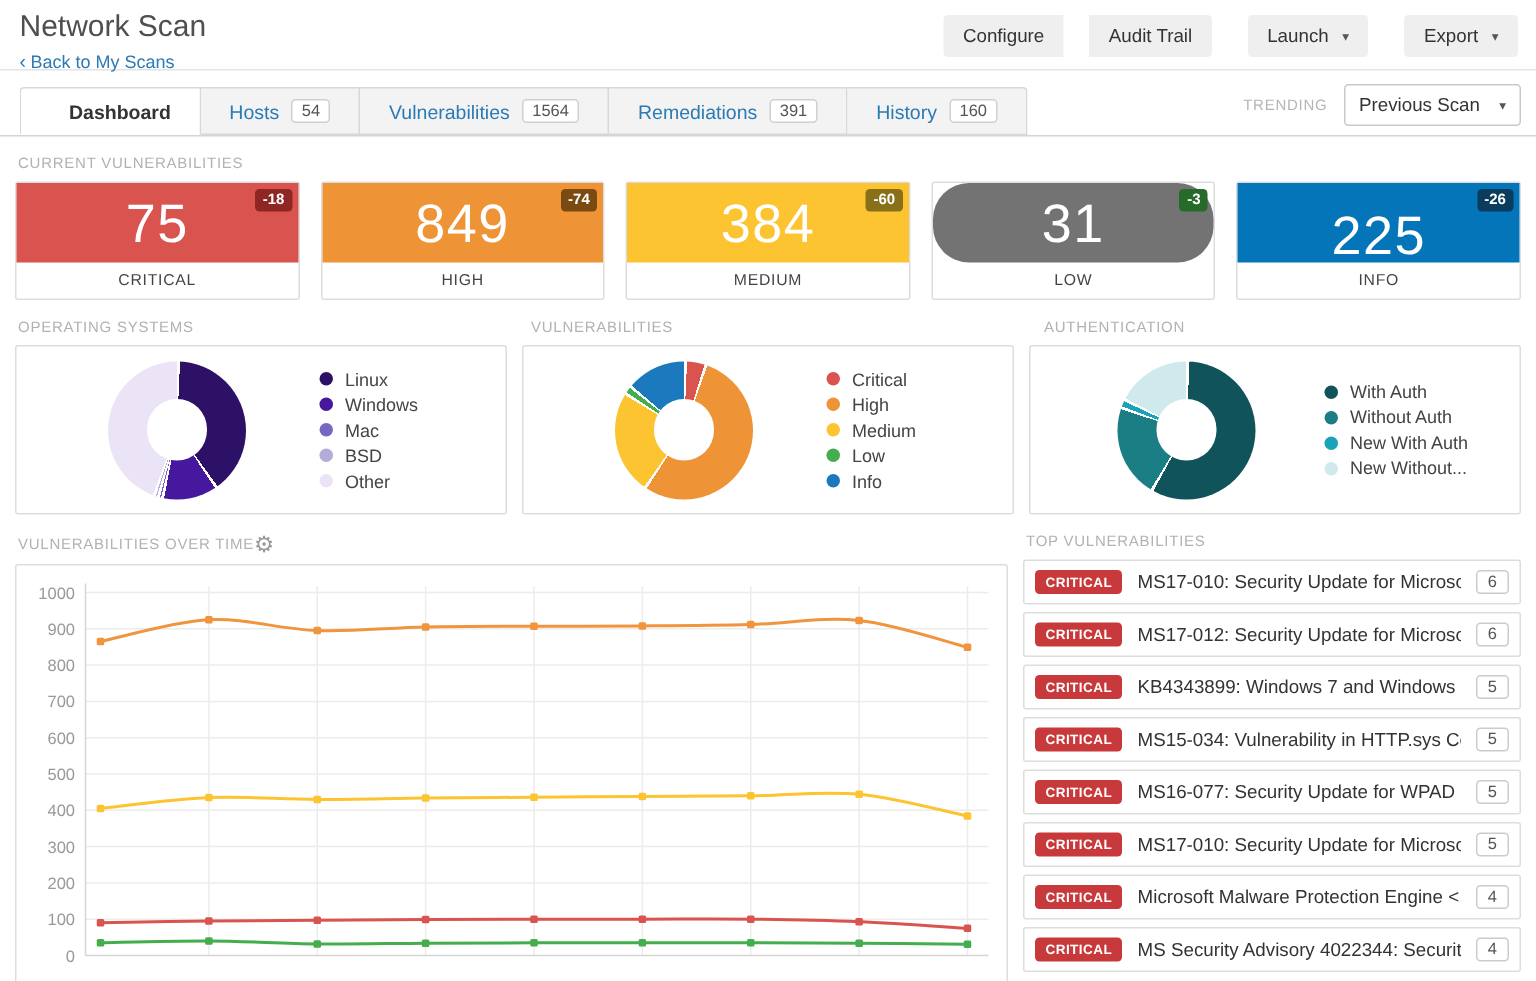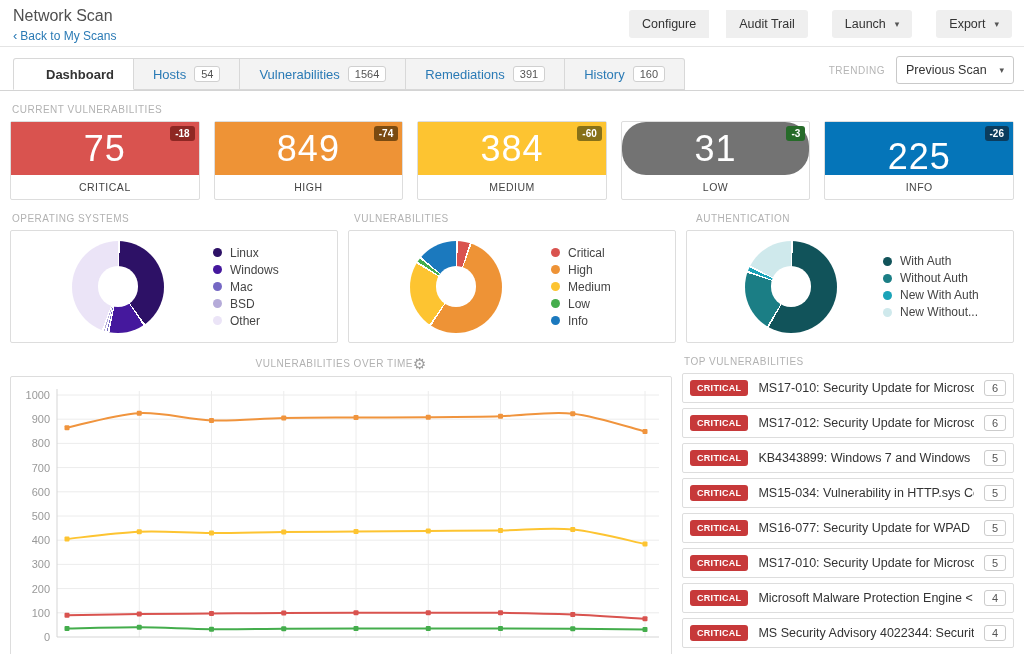--- a/index.html
+++ b/index.html
@@ -2,21 +2,21 @@
 <html><head>
 <meta charset="utf-8">
 <style>
   * { margin:0; padding:0; box-sizing:border-box; }
   html,body { width:1024px; height:654px; background:#fff; overflow:hidden;
     font-family:"Liberation Sans","DejaVu Sans",sans-serif; color:#333; }
 
   
   .header { display:flex; justify-content:space-between; align-items:flex-start;
     height:47px; padding:7px 12px 0 13px; border-bottom:1px solid #e4e4e4; }
-  .page-title { font-size:16px; font-weight:400; color:#4f4f4f; }
+  .page-title { font-size:20px; font-weight:400; color:#4f4f4f; }
   .back-link { font-size:12px; color:#2a7ab5; margin-top:3px; cursor:pointer; }
   .back-link .chev { margin-right:3px; font-size:13px; }
   .header-actions { display:flex; gap:8px; padding-top:3px; }
   .btn-group { display:flex; gap:1px; }
   .btn { background:#efefef; border:none; border-radius:3px; padding:7px 13px;
     font-size:12.5px; color:#333; cursor:pointer; font-family:inherit; display:flex; align-items:center; gap:9px;margin-left:16px; }
   .btn-group .btn:first-child { border-radius:3px 0 0 3px; }
   .btn-group .btn:last-child { border-radius:0 3px 3px 0; }
   .caret { font-size:9px; color:#555; }
 
@@ -60,21 +60,21 @@
   .donut { width:92px; height:92px; border-radius:50%; position:relative; cursor:pointer; }
   .donut::after { content:""; position:absolute; inset:28%; background:#fff; border-radius:50%; }
   .legend { width:112px; }
   .legend-item { display:flex; align-items:center; gap:8px; font-size:12px; color:#444; margin:3px 0; }
   .dot { width:9px; height:9px; border-radius:50%; flex:none; }
 
   
   .bottom { display:flex; gap:10px; align-items:flex-start; }
   .chart-col { width:662px; flex:none; }
   .list-col { flex:1; min-width:0; }
-  .chart-label-row { display:flex; justify-content:center; align-items:center; margin:13px 2px 5px 2px; }
+  .chart-label-row { display:flex; justify-content:flex-start; align-items:center; margin:13px 2px 5px 2px; }
   .gear-icon { color:#9a9a9a; font-size:15px; line-height:1; cursor:pointer; }
   .chart-panel { border:1px solid #ddd; border-radius:2px; height:284px; background:#fff; padding:2px 0 0 0; }
 
   
   .vuln-row { display:flex; align-items:center; gap:10px; border:1px solid #ddd; border-radius:2px;
     height:30px; padding:0 7px; margin-bottom:5px; background:#fff; cursor:pointer; }
   .sev-badge { color:#fff; font-size:9px; font-weight:bold; letter-spacing:.3px;
     padding:3px 7px; border-radius:3px; flex:none; }
   .vuln-title { flex:1; font-size:12.5px; color:#333; white-space:nowrap; overflow:hidden; }
   .vuln-count { border:1px solid #ccc; border-radius:3px; font-size:11px; color:#555;

